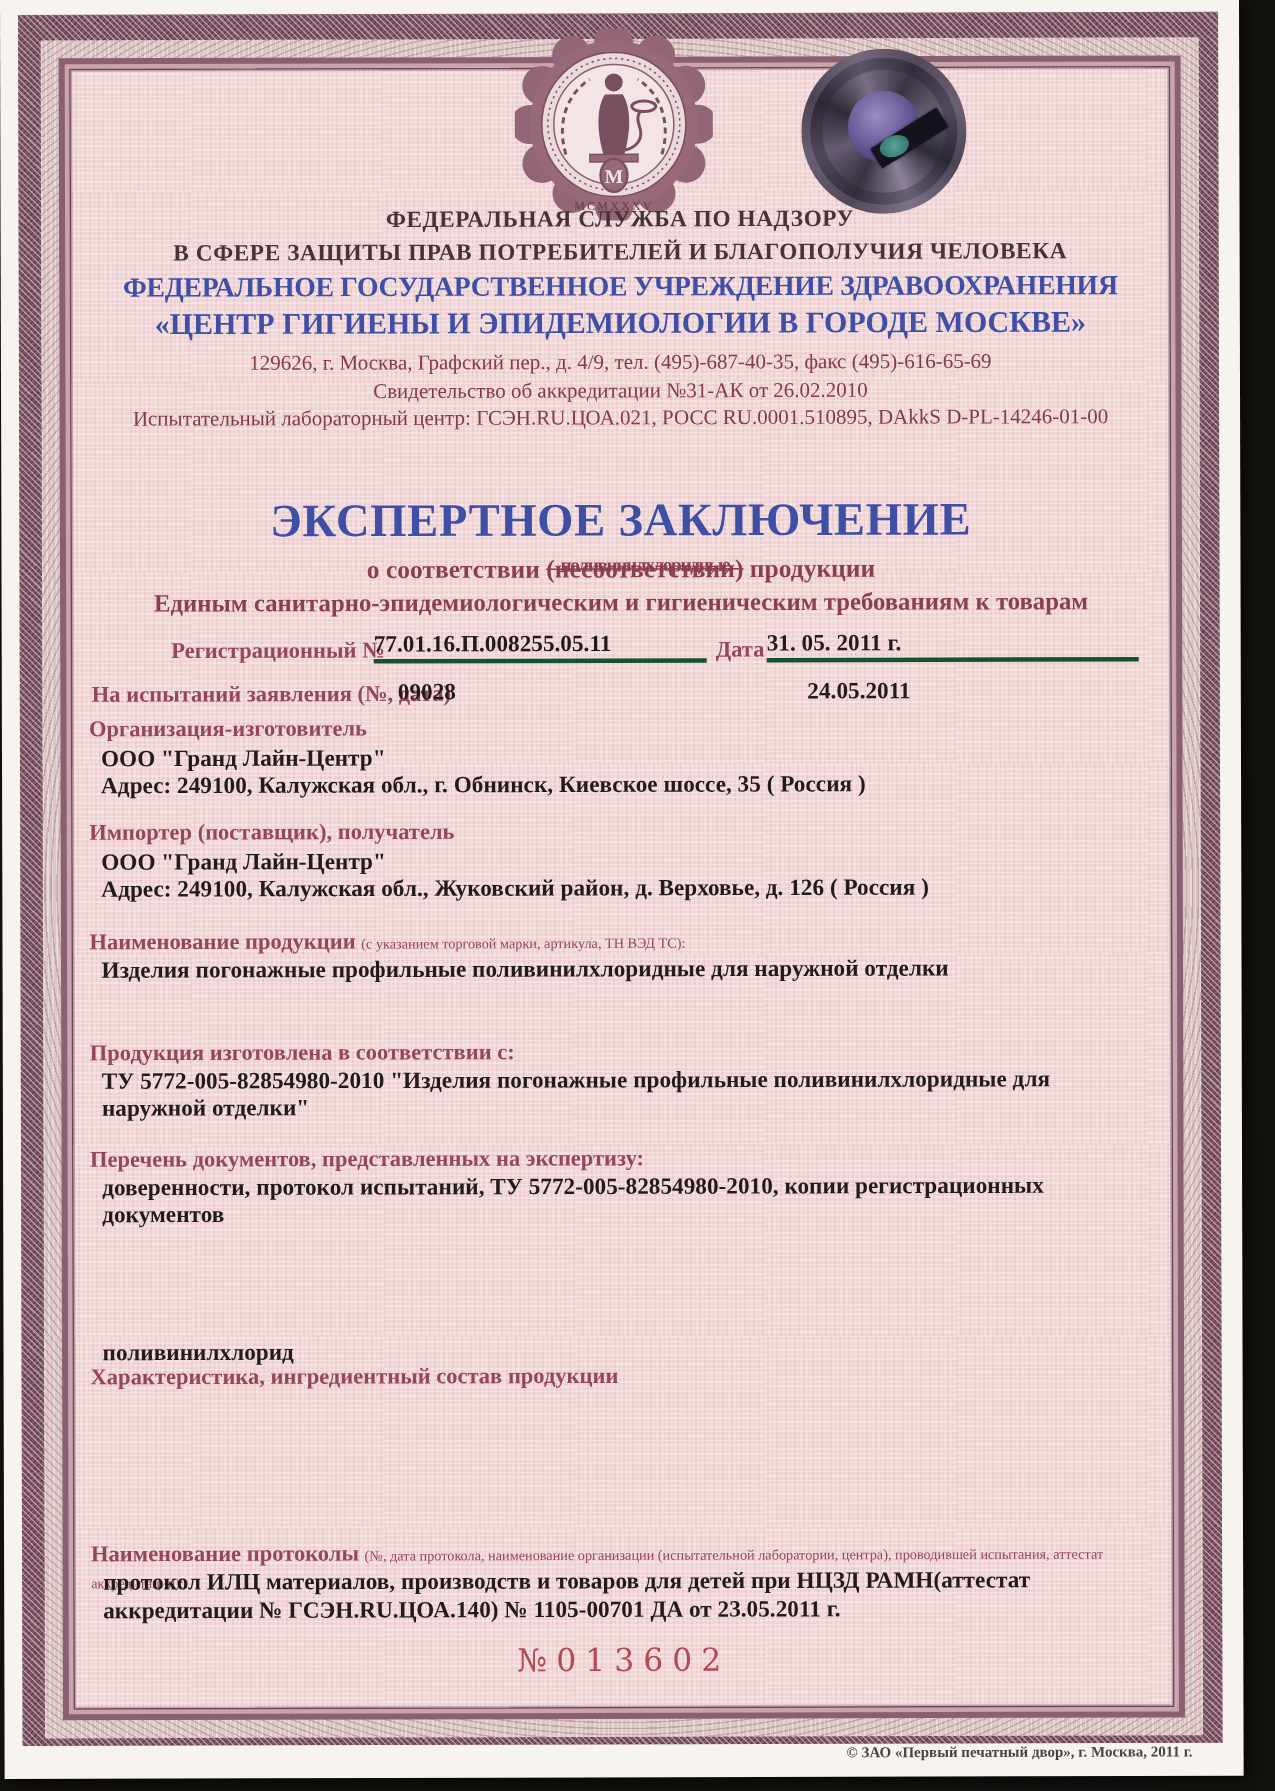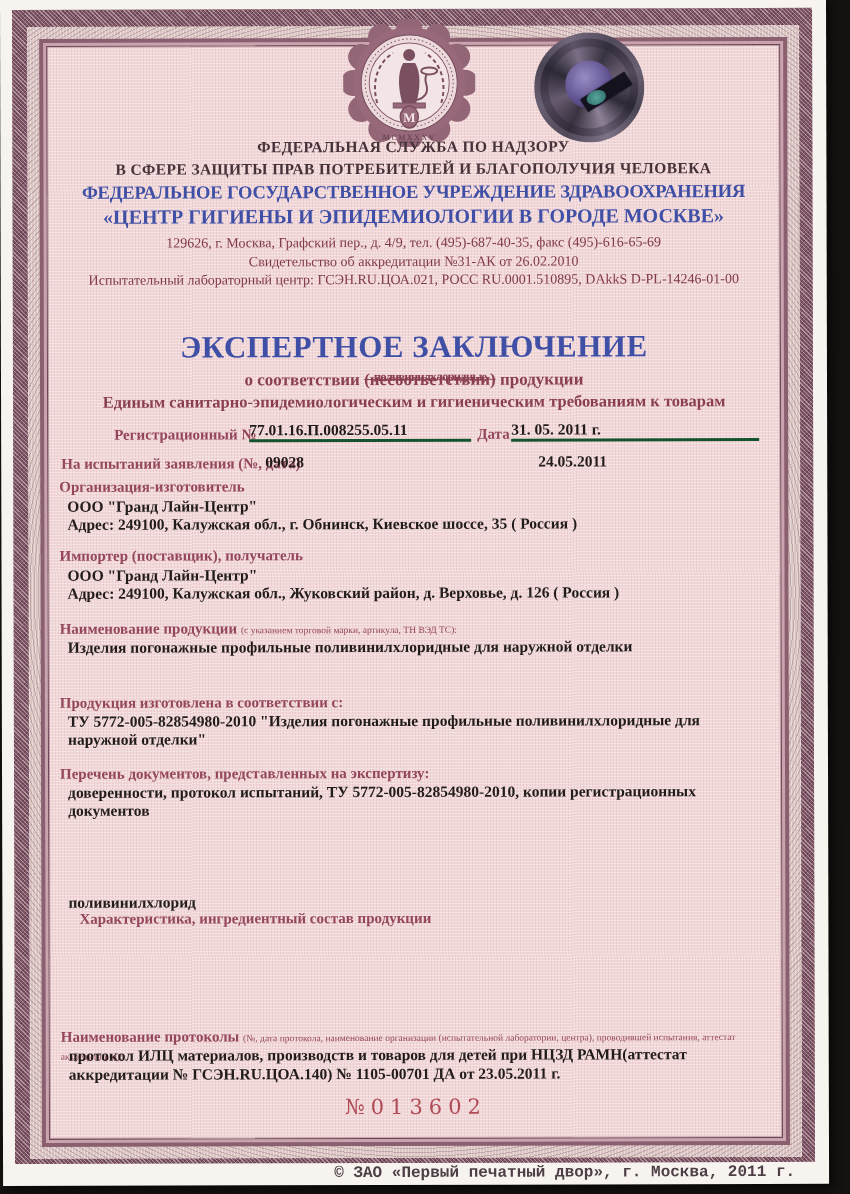--- a/index.html
+++ b/index.html
@@ -36,21 +36,21 @@
   .title-sub2{font-weight:bold;font-size:16.5px;color:#8a3f4e;}
   .lbl{font-size:15px;color:#94465a;font-weight:bold;}
   .lbl-sm{font-size:9.5px;color:#94465a;}
   .valb{font-weight:bold;font-size:15.5px;color:#211b1b;}
   .uline{border-bottom:3px solid #14532d;text-align:left;}
   .struck{position:relative;display:inline-block;}
   .struck .word{text-decoration:line-through;}
   .struck .xs{position:absolute;left:0;top:-1px;width:100%;overflow:hidden;white-space:nowrap;
               color:#8a3f4e;font-size:13px;letter-spacing:-1px;}
   .serial{font-family:"DejaVu Serif",serif;font-size:21px;color:#b04a55;letter-spacing:6px;}
-  .footer{font-family:Liberation Mono, monospace;font-weight:bold;font-size:16px;color:#4d3f45;}
+  .footer{font-family:Liberation Serif, serif;font-weight:bold;font-size:10px;color:#4d3f45;}
   
   .holo{position:absolute;left:534px;top:34px;width:110px;height:110px;border-radius:50%;
     background:
       radial-gradient(circle at 52% 48%, rgba(130,115,175,.9) 0 22%, rgba(130,115,175,0) 23%),
       conic-gradient(from 25deg,#3a3442,#6a5f72,#2e2a36,#8d8198,#39323f,#675b71,#2e2a36,#7a6e85,#3a3442);
     box-shadow:inset 0 0 0 6px rgba(215,205,225,.18), inset 0 0 0 14px rgba(40,35,50,.35);}
   .holo .globe{position:absolute;left:31px;top:28px;width:48px;height:48px;border-radius:50%;
     background:radial-gradient(circle at 40% 35%, #9a8cc4, #5d4f8e 60%, #3a3160);opacity:.95;}
   .holo .tealdot{position:absolute;left:52px;top:58px;width:20px;height:14px;border-radius:50%;
     background:radial-gradient(circle,#56a49c,#2e6b66);transform:rotate(-20deg);}
@@ -138,21 +138,21 @@
       <span class="lbl">Наименование продукции </span><span class="lbl-sm">(с указанием торговой марки, артикула, ТН ВЭД ТС):</span>
     </div>
     <div class="abs valb" style="left:66px;top:639px;width:690px;">Изделия погонажные профильные поливинилхлоридные для наружной отделки</div>
 
     <div class="abs lbl" style="left:58px;top:695px;">Продукция изготовлена в соответствии с:</div>
     <div class="abs valb" style="left:66px;top:713px;width:700px;">ТУ 5772-005-82854980-2010 "Изделия погонажные профильные поливинилхлоридные для наружной отделки"</div>
 
     <div class="abs lbl" style="left:58px;top:766px;">Перечень документов, представленных на экспертизу:</div>
     <div class="abs valb" style="left:66px;top:784px;width:690px;">доверенности, протокол испытаний, ТУ 5772-005-82854980-2010, копии регистрационных документов</div>
 
-    <div class="abs lbl" style="left:58px;top:911px;margin-left:19px;">Характеристика, ингредиентный состав продукции</div>
+    <div class="abs lbl" style="left:58px;top:911px;">Характеристика, ингредиентный состав продукции</div>
     <div class="abs valb" style="left:66px;top:894px;">поливинилхлорид</div>
 
     <div class="abs" style="left:58px;top:1028px;width:704px;">
       <span class="lbl">Наименование протоколы </span><span class="lbl-sm">(№, дата протокола, наименование организации (испытательной лаборатории, центра), проводившей испытания, аттестат аккредитации):</span>
     </div>
     <div class="abs valb" style="left:66px;top:1046px;width:696px;line-height:19px;">протокол ИЛЦ материалов, производств и товаров для детей при НЦЗД РАМН(аттестат аккредитации № ГСЭН.RU.ЦОА.140) № 1105-00701 ДА от 23.05.2011 г.</div>
 
     <div class="abs ctr serial" style="top:1096px;">№013602</div>
 
     <div class="abs footer" style="right:34px;top:1165px;">© ЗАО «Первый печатный двор»,  г. Москва,  2011 г.</div>

